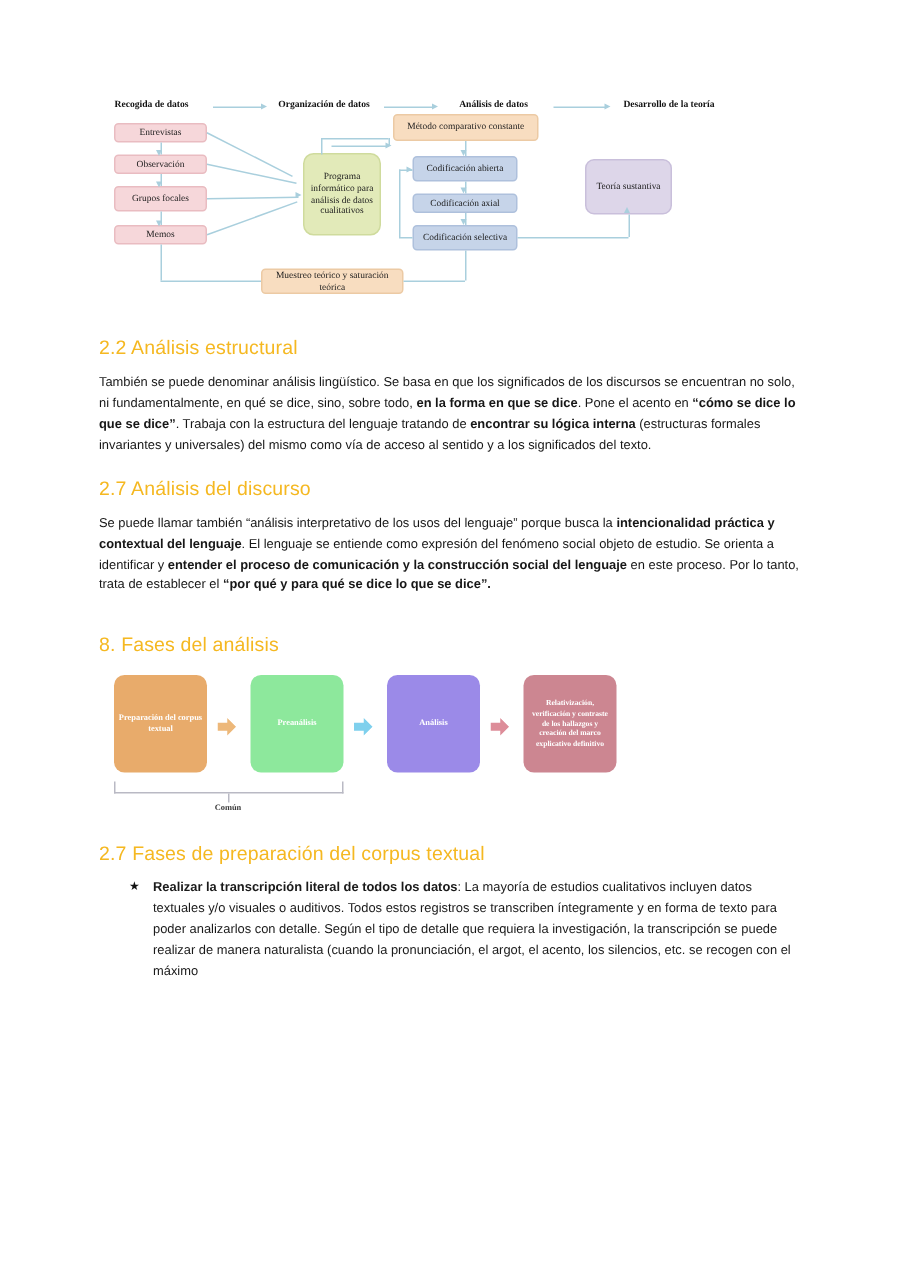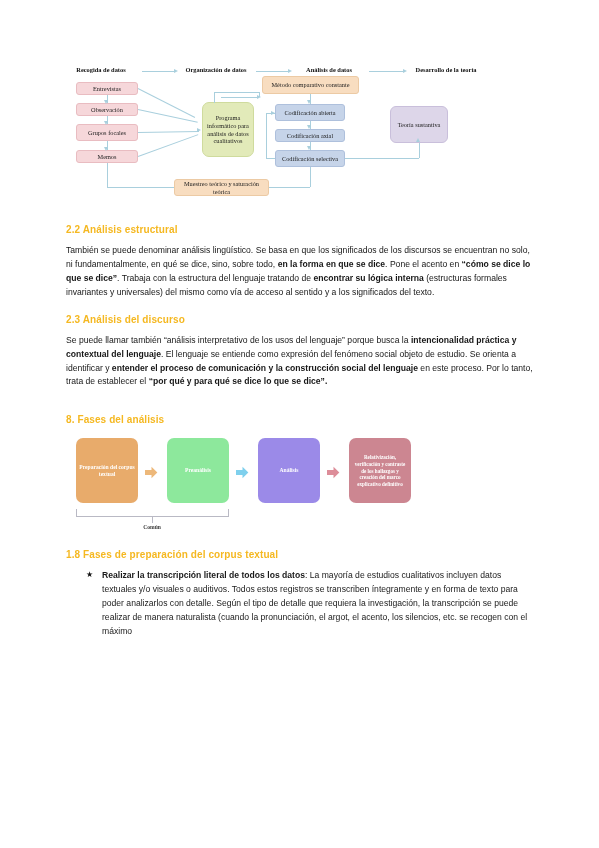--- a/index.html
+++ b/index.html
@@ -77,22 +77,22 @@
     border-left: 2.6px solid transparent;
     border-right: 2.6px solid transparent;
     border-top: 4px solid #a9cfdd;
   }
   .d1-diag { position: absolute; height: 0.8px; background: #a9cfdd; transform-origin: left center; }
 
   
   .content { position: relative; top: 84px; }
   h2.section {
     color: #f5b821;
-    font-size: 10px;
-    font-weight: bold;
+    font-size: 13px;
+    font-weight: normal;
     margin: 0 0 9px 0;
     letter-spacing: 0.1px;
   }
   p.body {
     font-size: 8.6px;
     line-height: 1.62;
     margin: 0 0 9px 0;
     color: #171717;
     text-align: left;
   }
@@ -243,21 +243,21 @@
     <div class="d1-line d1-hline" style="left:203px; top:125px; width:41px;"></div>
     <div class="d1-line d1-vline" style="left:244px; top:105px; height:20px;"></div>
   </div>
 
   <div class="content">
 
     <h2 class="section">2.2 Análisis estructural</h2>
     <p class="body"><span>También se puede denominar análisis lingüístico. Se basa en que los significados de los discursos se encuentran no solo, ni fundamentalmente, en qué se dice, sino, sobre todo, </span><b>en la forma en que se dice</b><span>. Pone el acento en </span><b>“cómo se dice lo que se dice”</b><span>. Trabaja con la estructura del lenguaje tratando de </span><b>encontrar su lógica interna</b><span> (estructuras formales invariantes y universales) del mismo como vía de acceso al sentido y a los significados del texto.</span></p>
 
     <div class="gap-sm"></div>
-    <h2 class="section">2.3 Análisis del discurso</h2>
+    <h2 class="section">2.7 Análisis del discurso</h2>
     <p class="body"><span>Se puede llamar también “análisis interpretativo de los usos del lenguaje” porque busca la </span><b>intencionalidad práctica y contextual del lenguaje</b><span>. El lenguaje se entiende como expresión del fenómeno social objeto de estudio. Se orienta a identificar y </span><b>entender el proceso de comunicación y la construcción social del lenguaje</b><span> en este proceso. Por lo tanto, trata de establecer el </span><b>“por qué y para qué se dice lo que se dice”.</b></p>
 
     <div class="gap-lg"></div>
     <h2 class="section">8. Fases del análisis</h2>
 
     <div class="diagram2">
       <div class="d2-box" style="left:10px;  width:62px; height:65px; background:#e8ab6b;">Preparación del corpus textual</div>
 
       <svg class="d2-arrow" style="left:79px;" viewBox="0 0 20 20">
         <path d="M0 6 h10 V1 l9 9 -9 9 V14 H0 Z" fill="#edb87a"></path>
@@ -276,21 +276,21 @@
       </svg>
 
       <div class="d2-box" style="left:283px; width:62px; height:65px; background:#cc8691; font-size:5.1px;">Relativización, verificación y contraste de los hallazgos y creación del marco explicativo definitivo</div>
 
       <div class="d2-bracket" style="left:10px; top:74px; width:153px;"></div>
       <div class="d2-bracket-stem" style="left:86px; top:82px;"></div>
       <div class="d2-common" style="left:56px; top:89px; width:60px;">Común</div>
     </div>
 
     <div class="gap-md"></div>
-    <h2 class="section">1.8 Fases de preparación del corpus textual</h2>
+    <h2 class="section">2.7 Fases de preparación del corpus textual</h2>
 
     <ul class="bullets">
       <li>
         <span class="star">★</span>
         <span><b>Realizar la transcripción literal de todos los datos</b><span>: La mayoría de estudios cualitativos incluyen datos textuales y/o visuales o auditivos. Todos estos registros se transcriben íntegramente y en forma de texto para poder analizarlos con detalle. Según el tipo de detalle que requiera la investigación, la transcripción se puede realizar de manera naturalista (cuando la pronunciación, el argot, el acento, los silencios, etc. se recogen con el máximo</span></span>
       </li>
     </ul>
 
   </div>
 </div>

